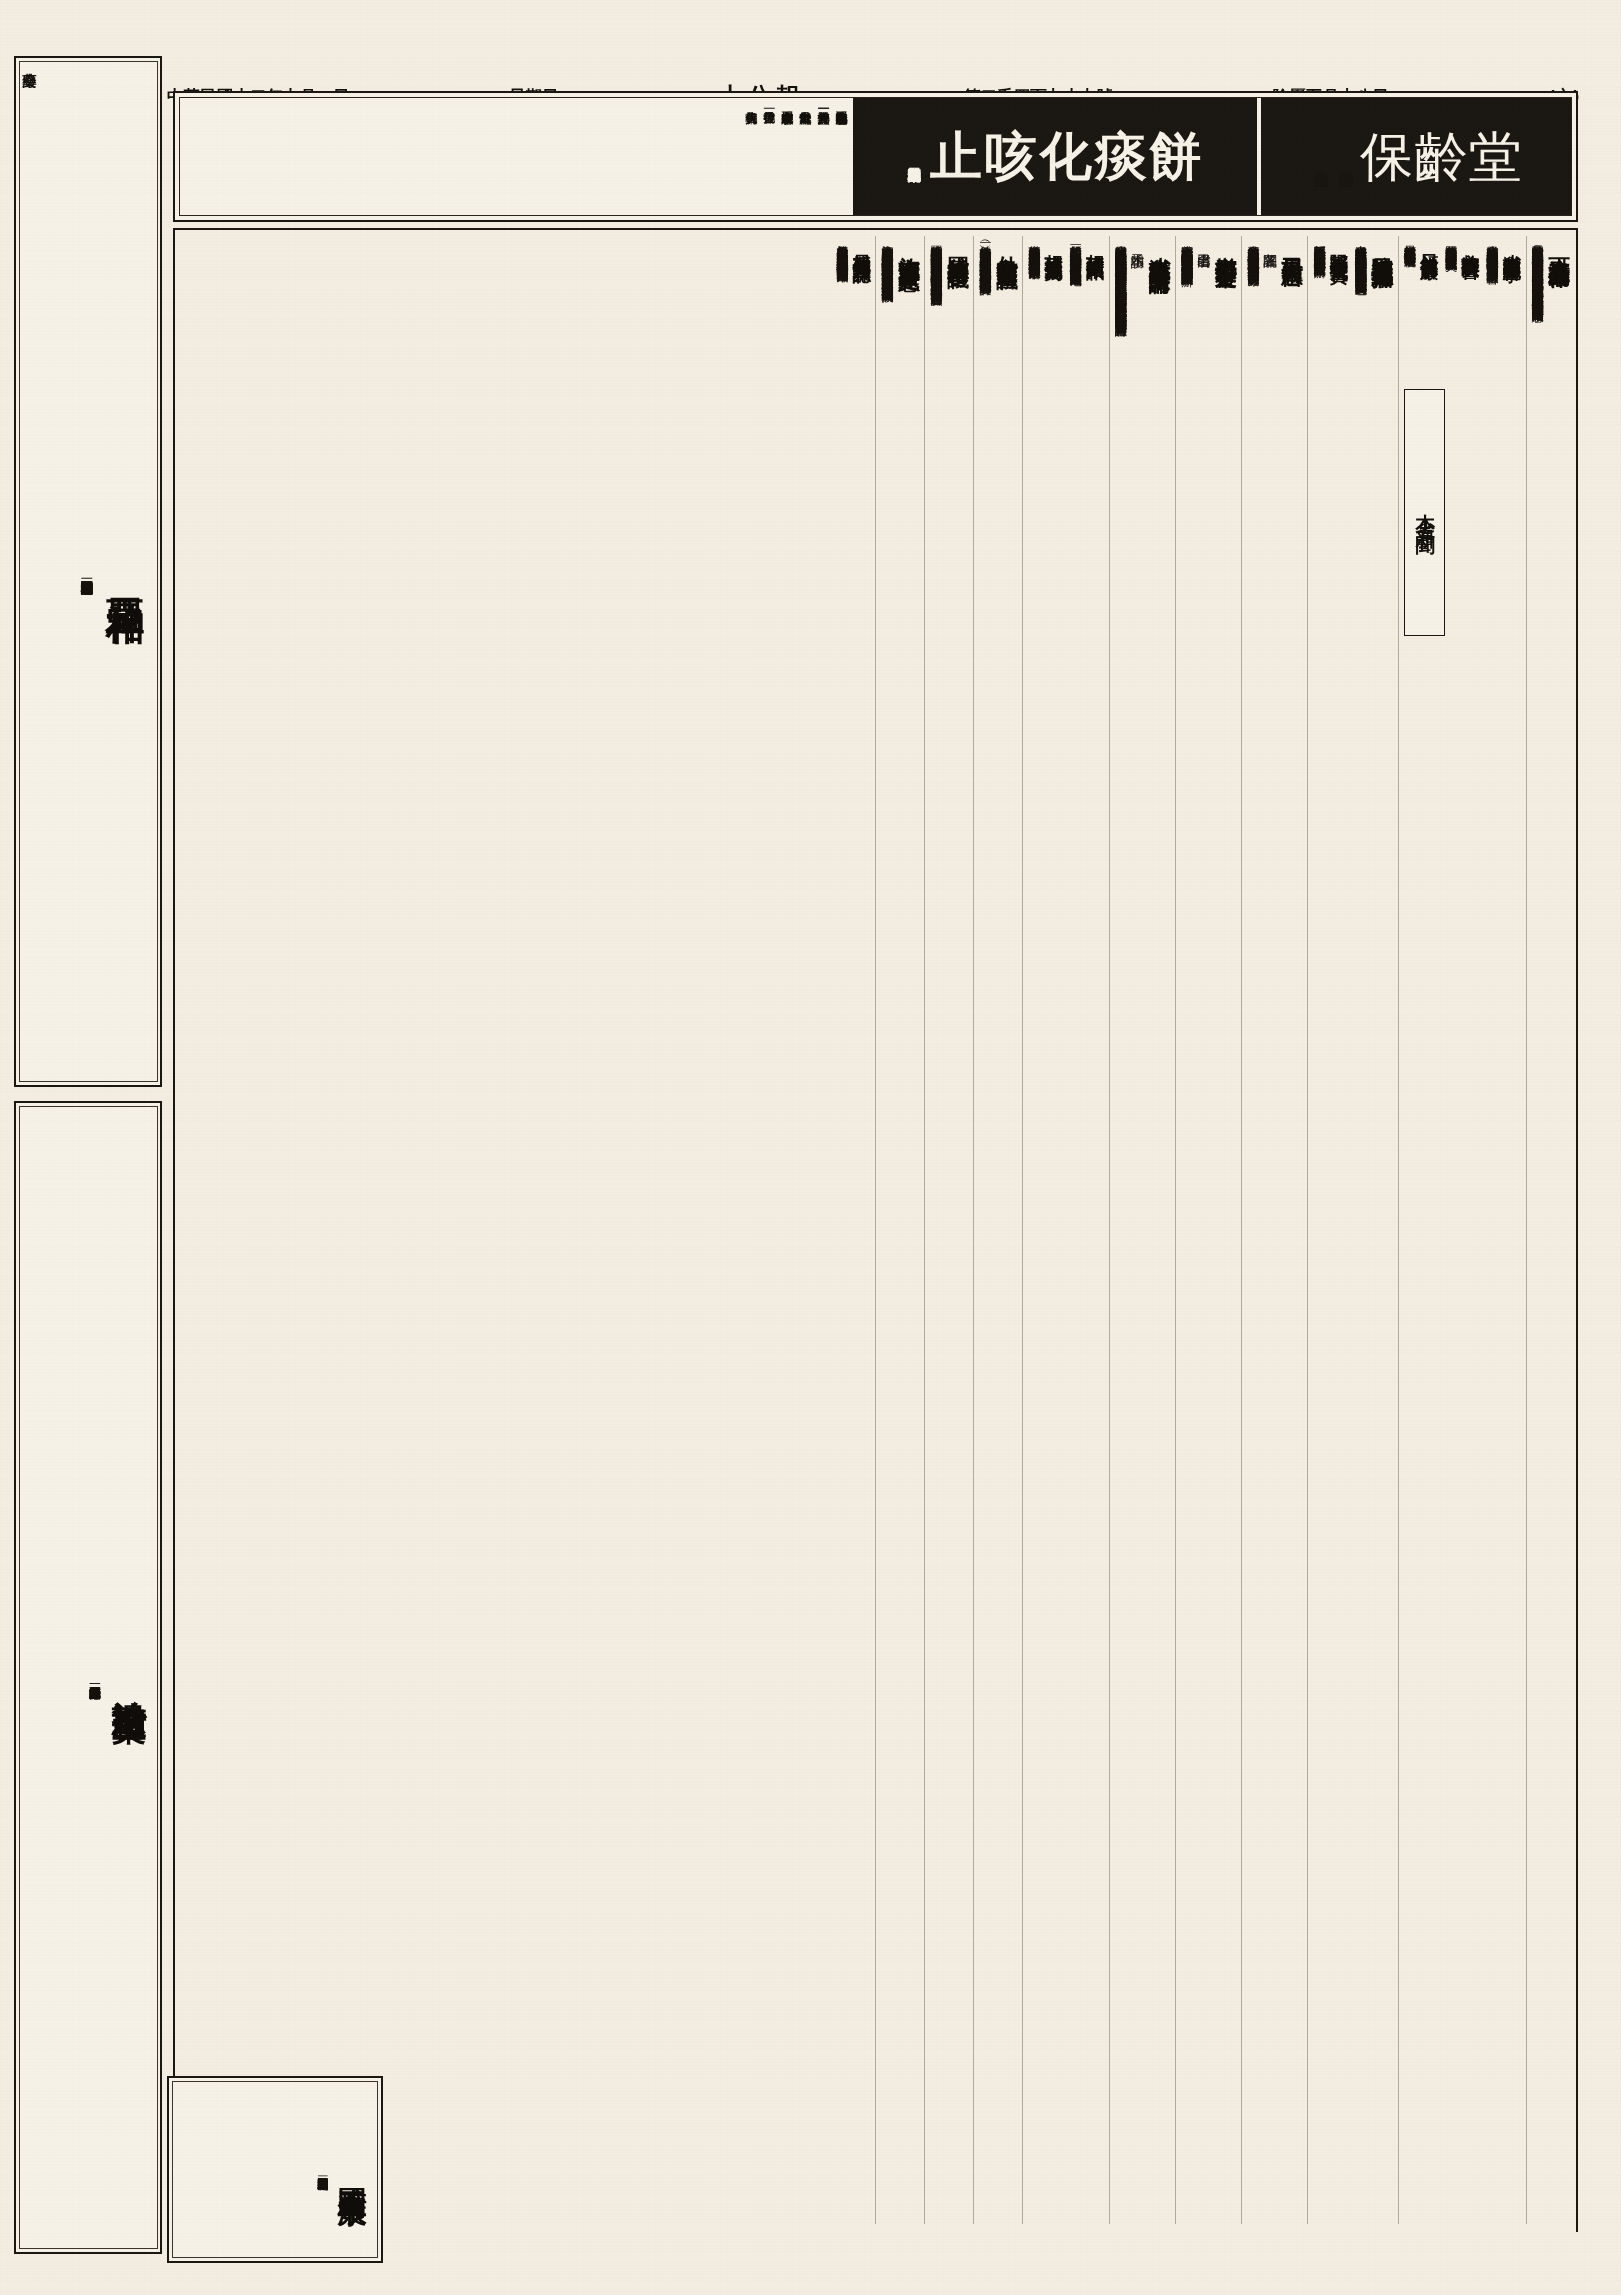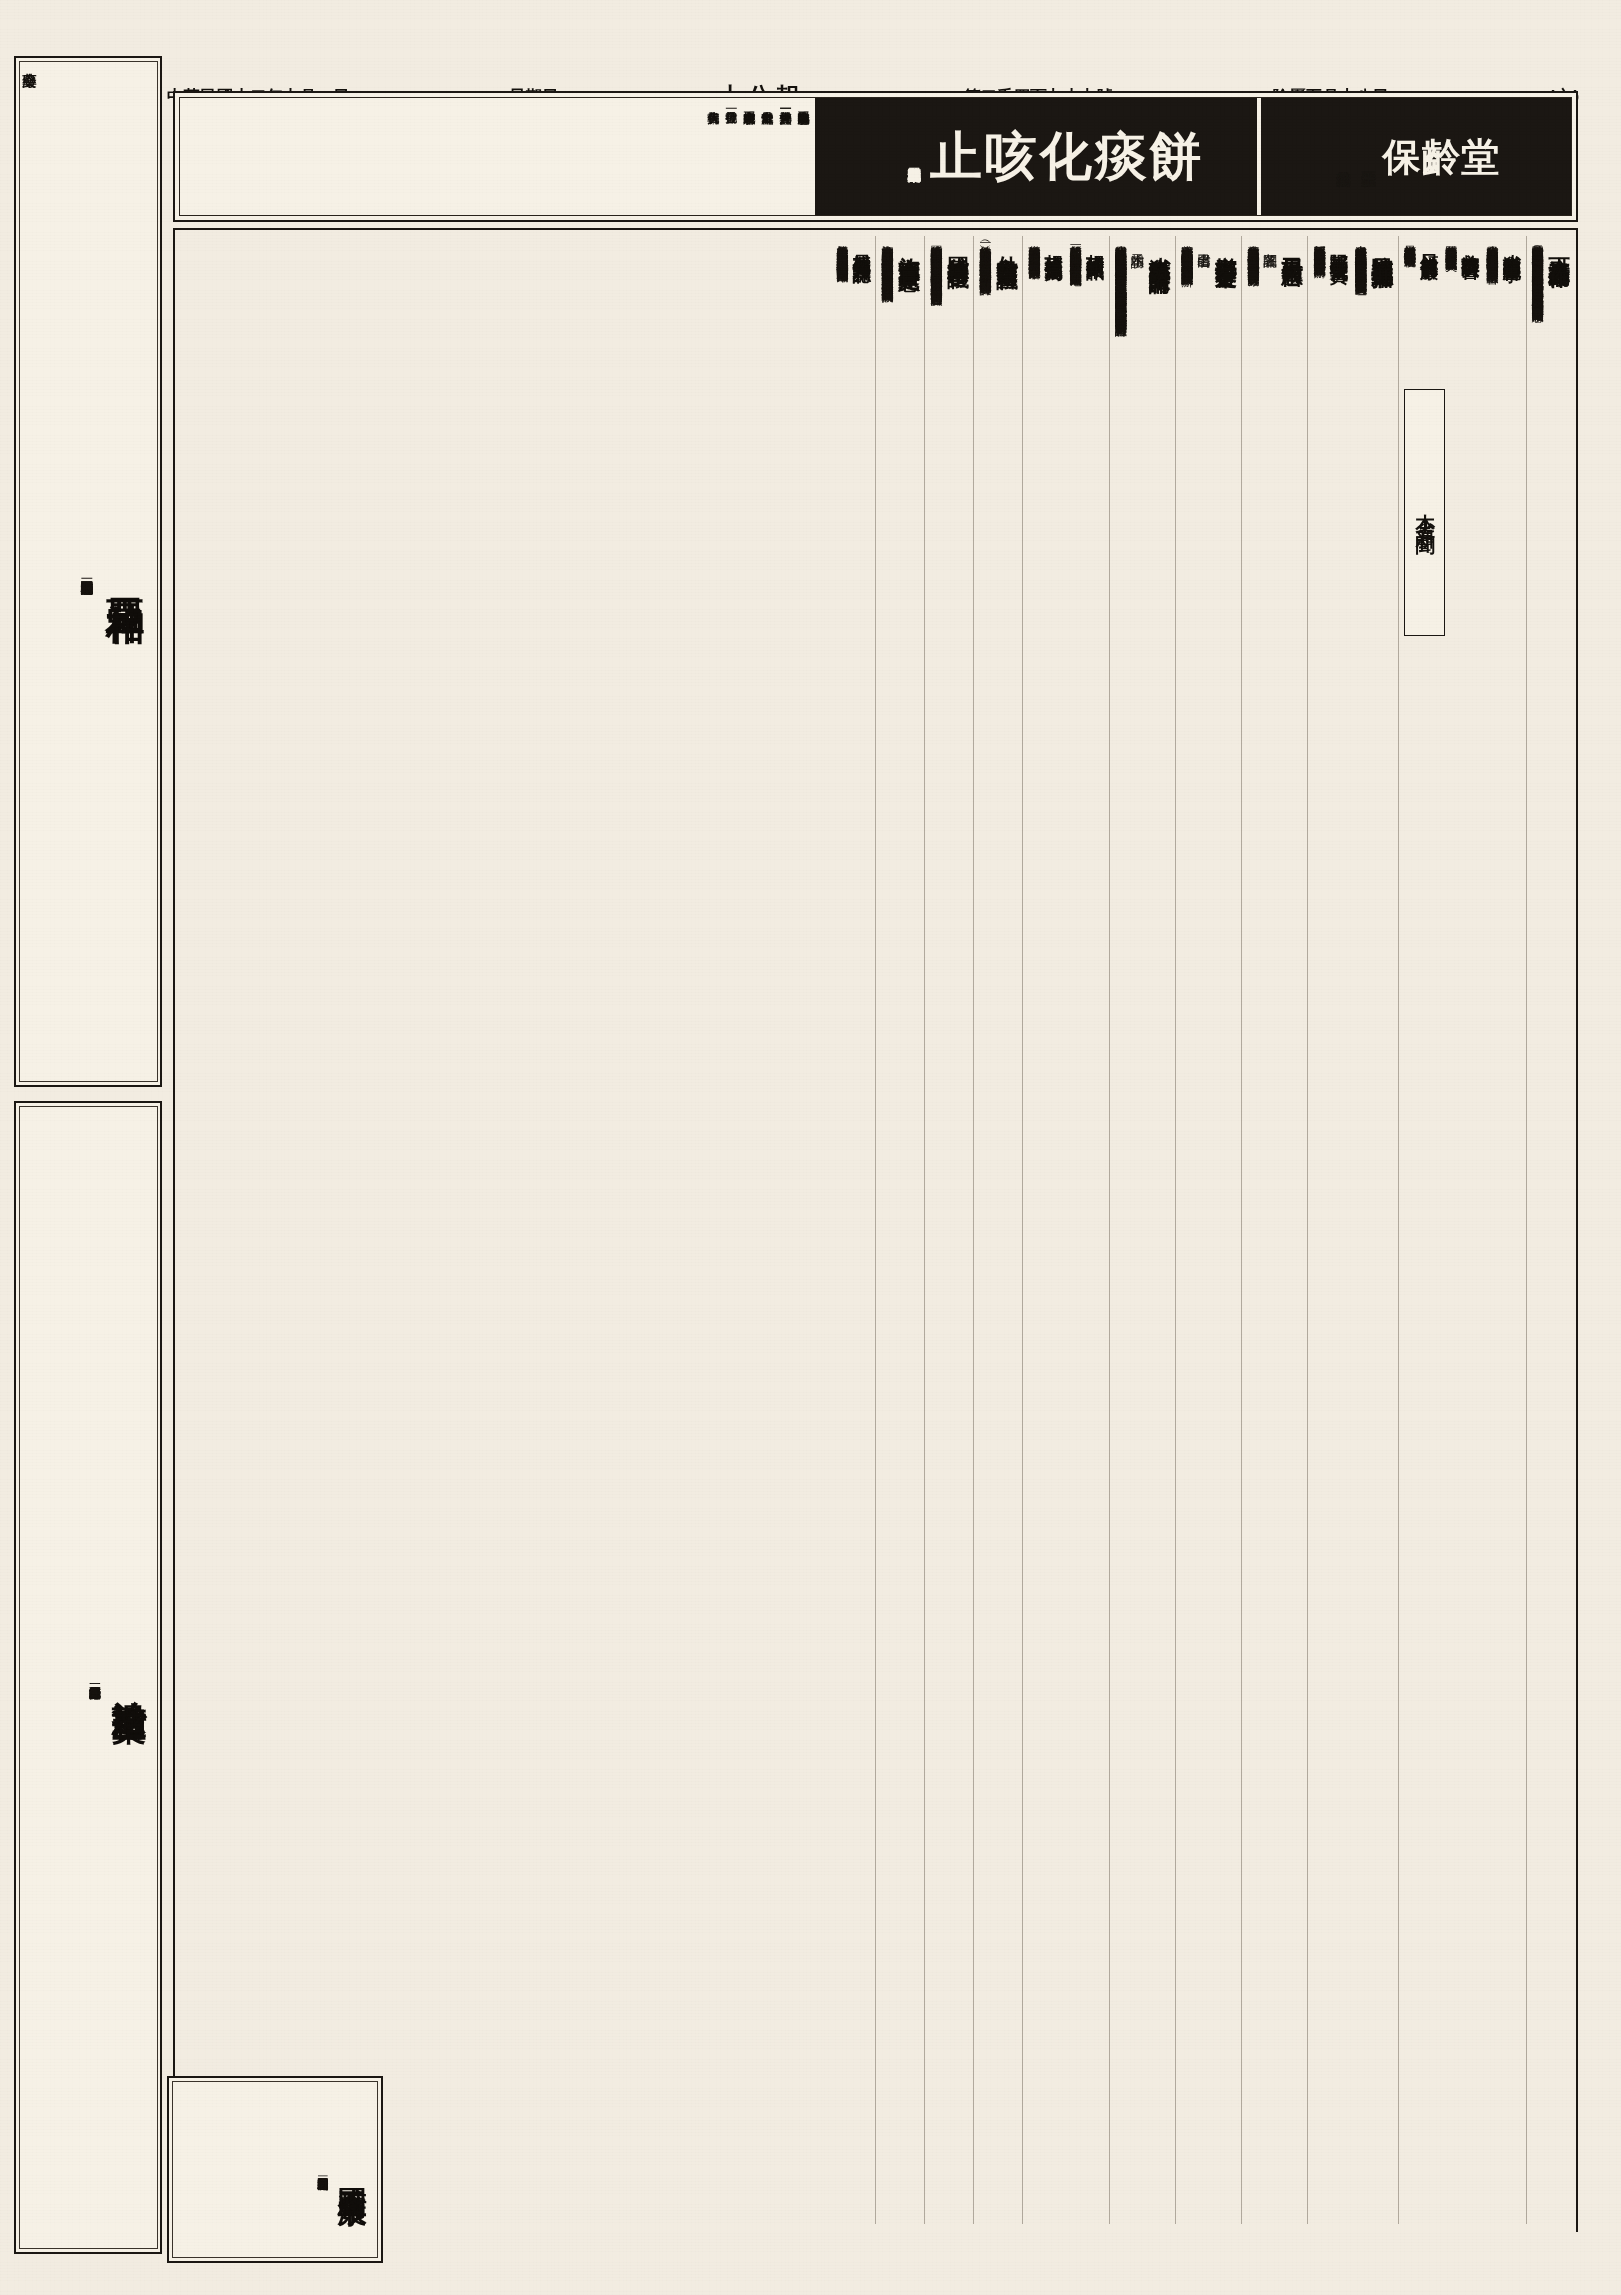--- a/index.html
+++ b/index.html
@@ -88,41 +88,40 @@
     width: 310px;
     background: #1b1713;
     color: #f6f1e6;
     display: flex;
     flex-direction: row-reverse;
     align-items: center;
     justify-content: center;
     gap: 5.8px;
   }
   #ad-brand .big {
-    font-size: 38px;
-    font-weight: bold;
+    font-size: 53px;
+    font-weight: normal;
     letter-spacing: 1.4px;
     line-height: 1.0;
   }
   #ad-brand .sub {
     writing-mode: vertical-rl;
     text-orientation: upright;
     font-size: 15px;
     line-height: 1.15;
   }
   #ad-mid {
     width: 404px;
     background: #1b1713;
     color: #f6f1e6;
     display: flex;
     flex-direction: row-reverse;
     align-items: center;
     justify-content: center;
     border-right: 4.3px solid #f6f1e6;
-    padding-left: 38px;
   }
   #ad-mid .big {
     font-size: 52px;
     font-weight: bold;
     letter-spacing: 2.9px;
   }
   #ad-mid .sidecol {
     writing-mode: vertical-rl;
     text-orientation: upright;
     font-size: 13.7px;

